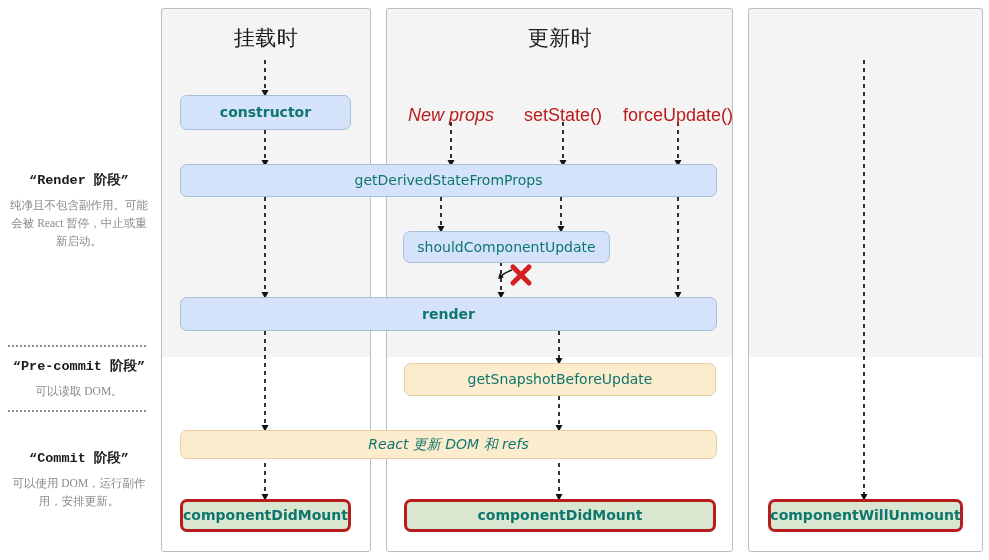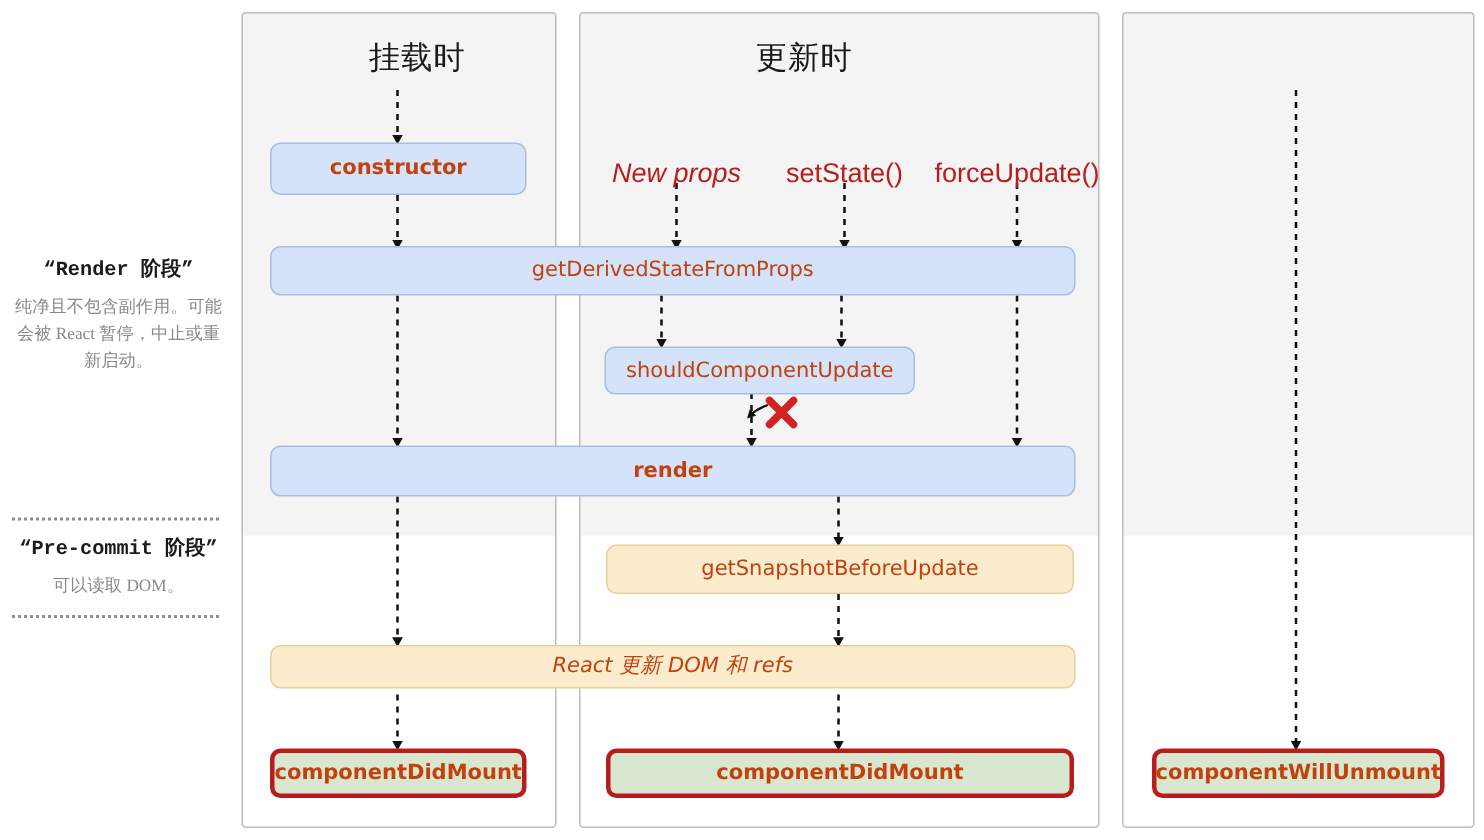--- a/index.html
+++ b/index.html
@@ -57,21 +57,21 @@
 
   
   .node{
     position:absolute;
     box-sizing:border-box;
     border-radius:7px;
     display:flex;
     align-items:center;
     justify-content:center;
     font-size:14px;
-    color:#c2410c;
+    color:#0f766e;
     text-align:center;
     line-height:1.2;
     font-family:"DejaVu Sans","Liberation Sans",sans-serif;
     white-space:nowrap;
   }
   .node.blue{
     background:#d4e3f9;
     border:1px solid #a8bede;
   }
   .node.orange{
@@ -105,37 +105,41 @@
 <div id="root">
 
   <div class="band band-render" style="left:161px;top:8px;width:210px;height:349px;"></div>
   <div class="band band-render" style="left:386px;top:8px;width:347px;height:349px;"></div>
   <div class="band band-render" style="left:748px;top:8px;width:235px;height:349px;"></div>
 
   <div class="panel" style="left:161px;top:8px;width:210px;height:544px;"></div>
   <div class="panel" style="left:386px;top:8px;width:347px;height:544px;"></div>
   <div class="panel" style="left:748px;top:8px;width:235px;height:544px;"></div>
 
-  <div class="panel-title" style="left:161px;top:24px;width:210px;padding-left:12px;">挂载时</div>
-  <div class="panel-title" style="left:376px;top:24px;width:320px;">更新时</div>
+  <div class="panel-title" style="left:161px;top:24px;width:210px;">挂载时</div>
+  <div class="panel-title" style="left:400px;top:24px;width:320px;">更新时</div>
 
   <div class="legend" style="left:6px;top:172px;width:146px;">
     <div class="legend-title">“Render 阶段”</div>
     <div class="legend-desc">纯净且不包含副作用。可能会被 React 暂停，中止或重新启动。</div>
   </div>
 
   <div class="dotline" style="left:8px;top:345px;width:138px;"></div>
 
   <div class="legend" style="left:6px;top:358px;width:146px;">
     <div class="legend-title">“Pre-commit 阶段”</div>
     <div class="legend-desc">可以读取 DOM。</div>
   </div>
 
   <div class="dotline" style="left:8px;top:410px;width:138px;"></div>
 
+  <div class="legend" style="left:6px;top:450px;width:146px;">
+    <div class="legend-title">“Commit 阶段”</div>
+    <div class="legend-desc">可以使用 DOM，运行副作用，安排更新。</div>
+  </div>
 
   <svg id="arrows" width="989" height="560" viewBox="0 0 989 560">
     <defs>
       <marker id="ah" markerWidth="8" markerHeight="8" refX="3.2" refY="3.6" orient="auto" markerUnits="userSpaceOnUse">
         <path d="M0,0 L6.6,3.6 L0,7.2 z" fill="#111111"></path>
       </marker>
       <marker id="ah-sm" markerWidth="7" markerHeight="7" refX="2.8" refY="3" orient="auto" markerUnits="userSpaceOnUse">
         <path d="M0,0 L5.6,3 L0,6 z" fill="#111111"></path>
       </marker>
     </defs>

